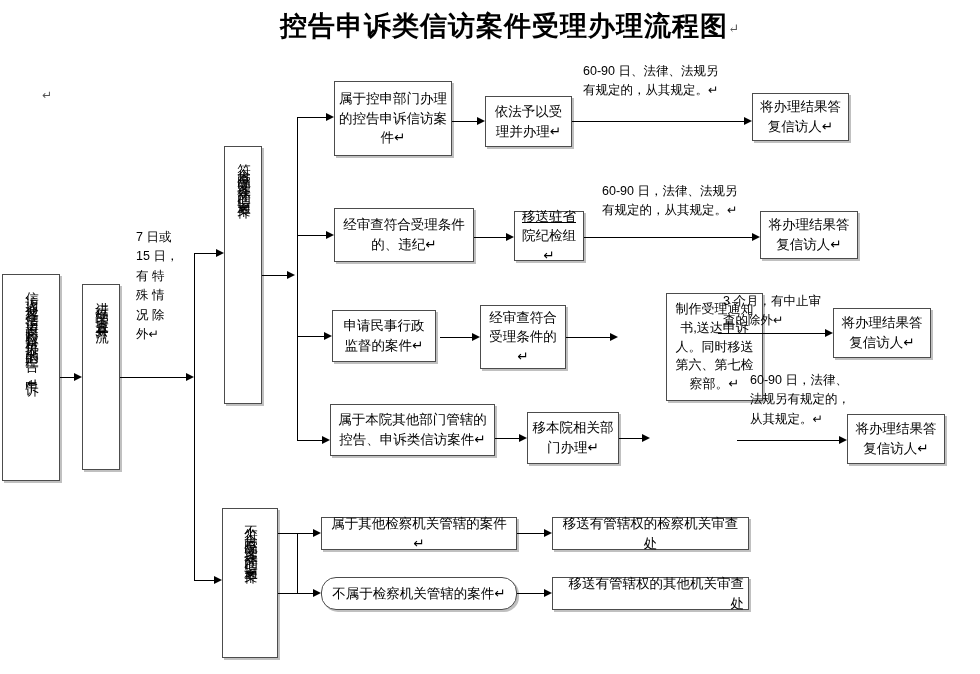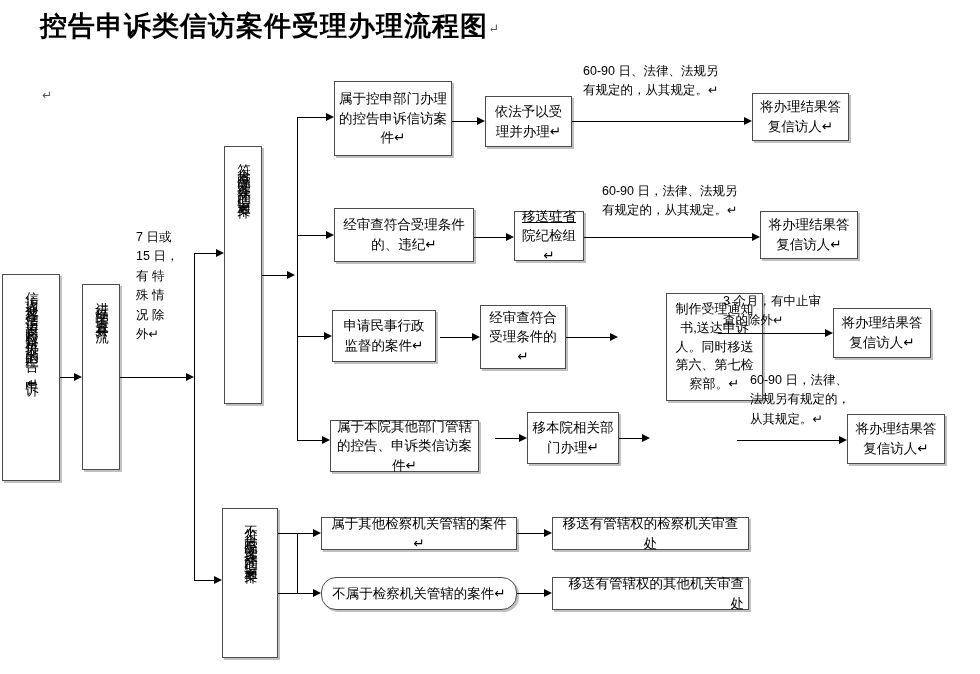--- a/index.html
+++ b/index.html
@@ -11,20 +11,21 @@
     position: relative;
     font-family: "Liberation Serif", "DejaVu Serif", serif;
     color: #000;
     overflow: hidden;
   }
   #canvas { position: absolute; inset: 0; }
 
   .title {
     position: absolute;
     left: 0; right: 0; top: 8px;
+    text-align: center;
     font-size: 27px;
     font-weight: bold;
     letter-spacing: 1px;
     font-family: "Liberation Serif", "DejaVu Serif", serif;
     padding-left: 40px;
   }
   .pilcrow { font-size: 13px; font-weight: normal; color: #555; vertical-align: middle; }
 
   
   .box {
@@ -163,21 +164,21 @@
     <span class="txt">制作受理通知书,送达申诉人。同时移送第六、第七检察部。↵</span>
   </div>
 
   <div class="box" style="left:833px; top:308px; width:98px; height:50px;">
     <span class="txt">将办理结果答复信访人↵</span>
   </div>
 
   <div class="label" style="left:723px; top:292px; width:135px;">3 个月，有中止审
 查的除外↵</div>
 
-  <div class="box" style="left:330px; top:420px; width:149px; height:52px;">
+  <div class="box" style="left:330px; top:404px; width:165px; height:52px;">
     <span class="txt">属于本院其他部门管辖的控告、申诉类信访案件↵</span>
   </div>
 
   <div class="box" style="left:527px; top:412px; width:92px; height:52px;">
     <span class="txt">移本院相关部门办理↵</span>
   </div>
 
 
   <div class="box" style="left:847px; top:414px; width:98px; height:50px;">
     <span class="txt">将办理结果答复信访人↵</span>

